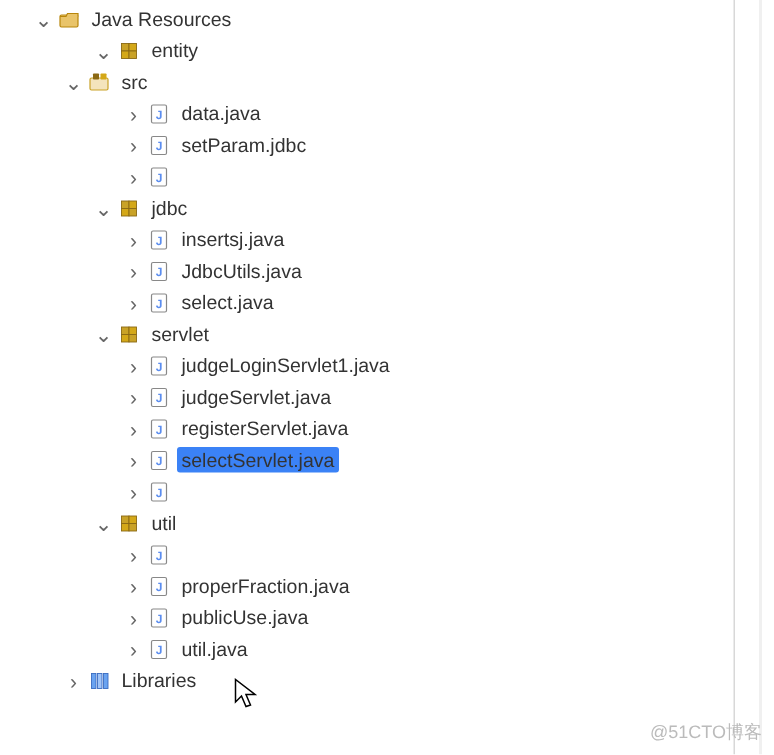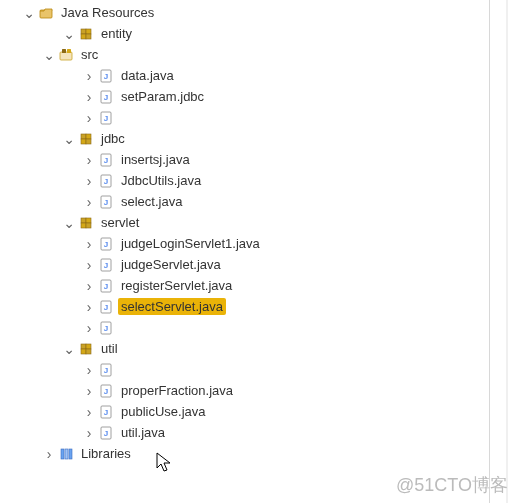--- a/index.html
+++ b/index.html
@@ -35,27 +35,27 @@
   .icon {
     width: 16px;
     height: 16px;
     margin: 0 4px 0 2px;
     flex-shrink: 0;
     display: flex;
     align-items: center;
     justify-content: center;
   }
   .label { padding: 1px 3px; }
-  .label.selected { background: #eab308; border-radius: 2px; }
+  .label.selected { background: #3b82f6; border-radius: 2px; }
   .watermark {
     position: absolute;
     right: 8px;
     bottom: 6px;
     color: #bbb;
-    font-size: 18px;
+    font-size: 12px;
   }
   .vline {
     position: absolute;
     right: 26px;
     top: 0;
     bottom: 0;
     width: 1px;
     background: #d8d8d8;
   }
   .vline2 {

